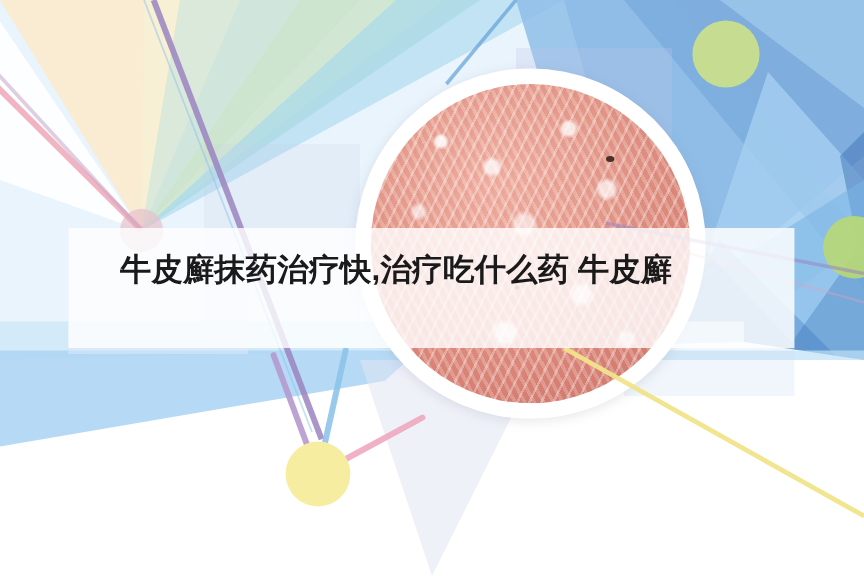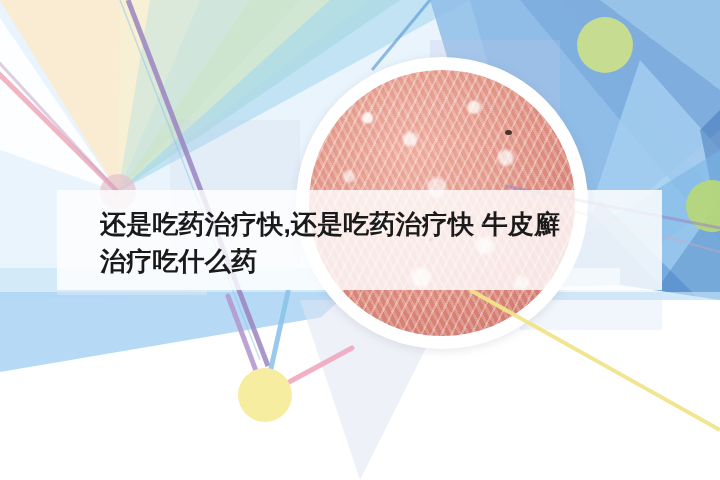--- a/index.html
+++ b/index.html
@@ -171,15 +171,15 @@
     <line x1="470" y1="290" x2="720" y2="430" stroke="#f2e48a" stroke-width="4" opacity="0.95"></line>
 
     <line x1="265" y1="395" x2="228" y2="296" stroke="#b59ad0" stroke-width="5" stroke-linecap="round" opacity="0.9"></line>
     <line x1="265" y1="395" x2="288" y2="292" stroke="#8ec4ea" stroke-width="5" stroke-linecap="round" opacity="0.9"></line>
     <line x1="265" y1="395" x2="352" y2="348" stroke="#f0a8c0" stroke-width="5" stroke-linecap="round" opacity="0.9"></line>
     <circle cx="265" cy="395" r="27" fill="#f7eda0"></circle>
   </svg>
 
   <div id="text-band"></div>
 
-  <div id="headline"><span>还是吃药治疗快,还是吃药治疗快 牛皮廯</span><br><span>治疗吃什么药</span></div>
+  <div id="headline"><span>牛皮廯抹药治疗快,治疗吃什么药 牛皮廯</span><br></div>
 
 </div>
 
 </body></html>

